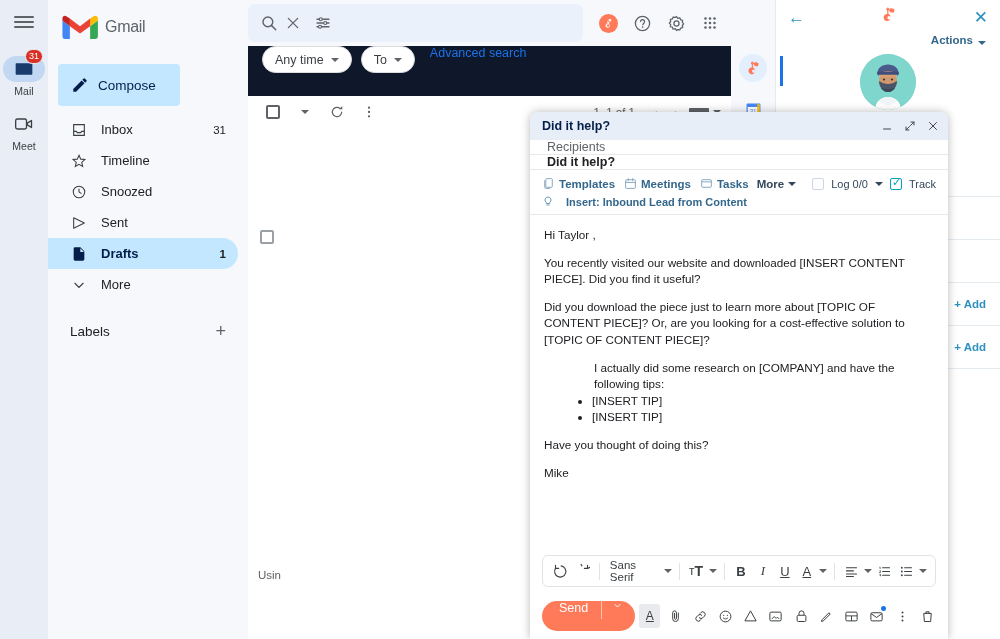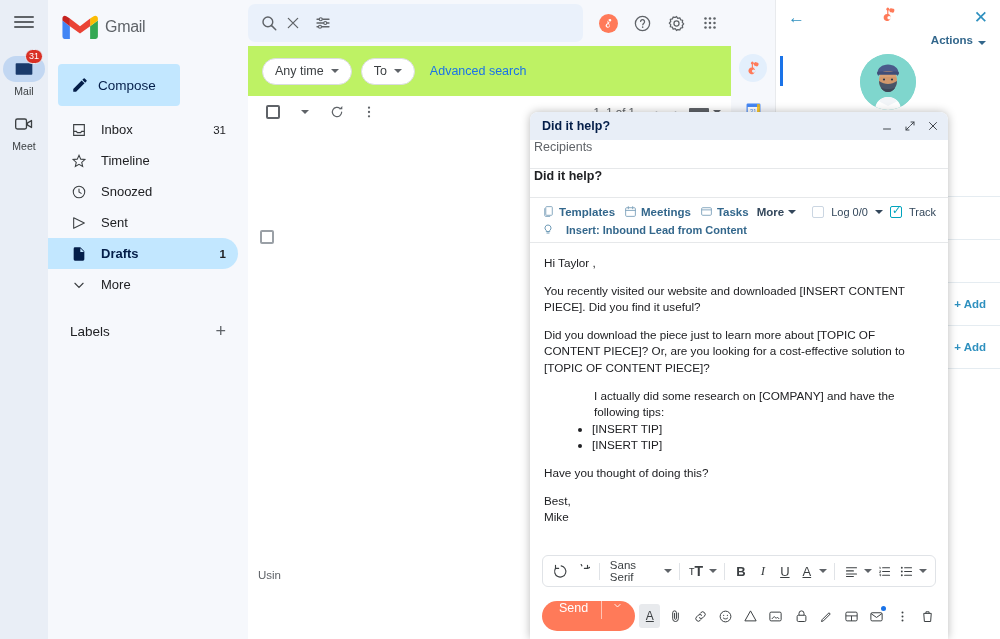--- a/index.html
+++ b/index.html
@@ -66,21 +66,21 @@
   .search-input { flex: 1; border: 0; background: transparent; outline: none;
                   font-size: 14px; color: #202124; font-family: "Liberation Sans", sans-serif; margin-left: 12px; }
   .ic-btn { width: 30px; height: 30px; display: flex; align-items: center; justify-content: center;
             border-radius: 50%; cursor: pointer; flex-shrink: 0; }
   .topbar-icons { display: flex; align-items: center; gap: 4px; margin-left: auto; }
   .hs-sprocket { width: 19px; height: 19px; border-radius: 50%; background: #ff7a59; position: relative;
                  display: flex; align-items: center; justify-content: center; }
 
   
   .chips {
-    background: #bef264; height: 50px; display: flex; align-items: center;
+    background: #0f172a; height: 50px; display: flex; align-items: flex-start;
     padding: 0 14px; gap: 9px; border-radius: 0;
   }
   .chip {
     height: 27px; border: 1px solid #dadce0; border-radius: 14px; display: flex; align-items: center;
     padding: 0 12px; font-size: 12.5px; color: #3c4043; background: #fff; cursor: pointer; gap: 7px;
   }
   .adv-search { font-size: 12.5px; color: #1a73e8; margin-left: 6px; cursor: pointer; }
 
   
   .list-area { flex: 1; background: #fff; margin: 0 0 0 0; position: relative; overflow: hidden; }
@@ -103,22 +103,22 @@
     display: flex; flex-direction: column; overflow: hidden; z-index: 20;
   }
   .cw-header {
     height: 28px; background: #e8eef7; display: flex; align-items: center;
     padding: 0 8px 0 12px; flex-shrink: 0;
   }
   .cw-title { font-size: 12.5px; color: #041e49; font-weight: bold; }
   .cw-ctrls { margin-left: auto; display: flex; align-items: center; gap: 9px; color: #41464d; }
   .cw-ctrl { cursor: pointer; display: flex; align-items: center; justify-content: center; width: 14px; height: 14px; }
   .cw-field {
-    height: 29px; border-bottom: 1px solid #e6e8ea; display: flex; 
-    padding: 0 4px; flex-shrink: 0;
+    height: 15px; border-bottom: 1px solid #e6e8ea; display: flex; 
+    padding: 0 17px; flex-shrink: 0;
   }
   .cw-field-placeholder { font-size: 12.5px; color: #5f6368; }
   .cw-subject { font-size: 12.5px; color: #202124; font-weight: bold; }
 
   
   .hs-bar { padding: 7px 12px 6px 12px; border-bottom: 1px solid #e6e8ea; flex-shrink: 0; }
   .hs-row1 { display: flex; align-items: center; gap: 4px; }
   .hs-link { font-size: 11.5px; color: #33678c; font-weight: bold; cursor: pointer; }
   .hs-more { font-size: 11.5px; color: #33475b; font-weight: bold; cursor: pointer; margin-left: 4px; }
   .hs-right { margin-left: auto; display: flex; align-items: center; gap: 7px; }
@@ -495,21 +495,20 @@
       <div class="cw-body">
         <p>Hi Taylor  ,</p>
         <p>You recently visited our website and downloaded [INSERT CONTENT PIECE]. Did you find it useful?</p>
         <p>Did you download the piece just to learn more about [TOPIC OF CONTENT PIECE]? Or, are you looking for a cost-effective solution to [TOPIC OF CONTENT PIECE]?</p>
         <p class="cw-indent cw-tight">I actually did some research on [COMPANY] and have the following tips:</p>
         <ul>
           <li>[INSERT TIP]</li>
           <li>[INSERT TIP]</li>
         </ul>
         <p>Have you thought of doing this?</p>
-        <p class="cw-tight">Best,</p>
         <p>Mike</p>
       </div>
 
       <div class="fmt-bar">
         <span class="fmt-btn">
           <svg width="15" height="15" viewBox="0 0 24 24">
               <path d="M9 7H4V2" fill="none" stroke="#3c4043" stroke-width="1.8" stroke-linecap="round"></path>
               <path d="M4 7a9 9 0 109-4" fill="none" stroke="#3c4043" stroke-width="1.8" stroke-linecap="round"></path>
             </svg>
         </span>

